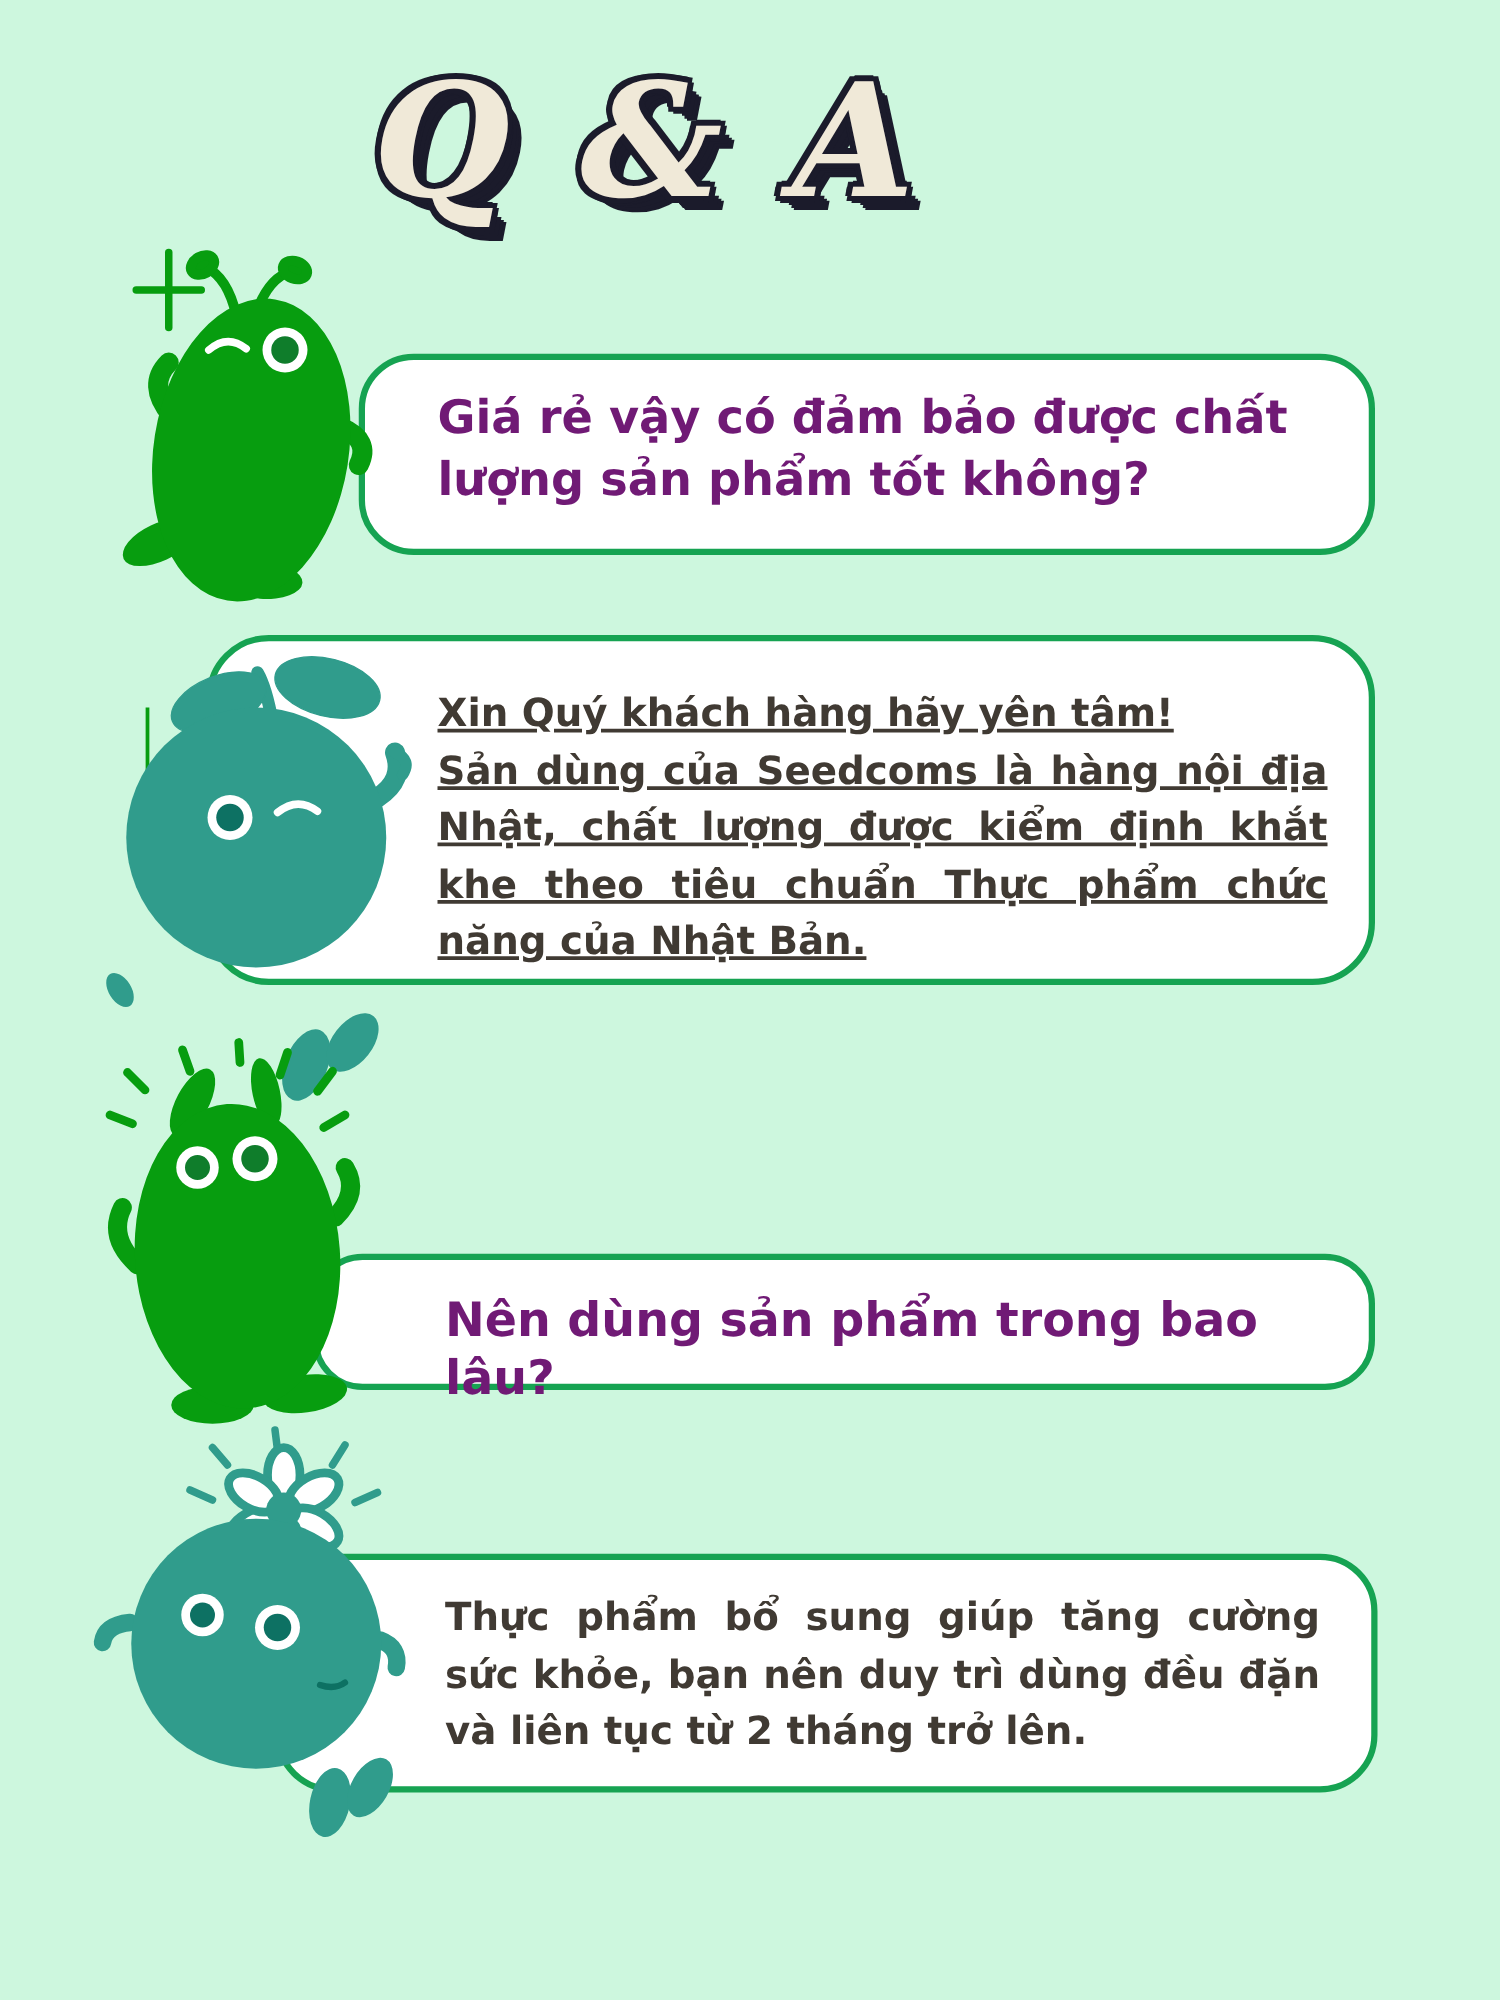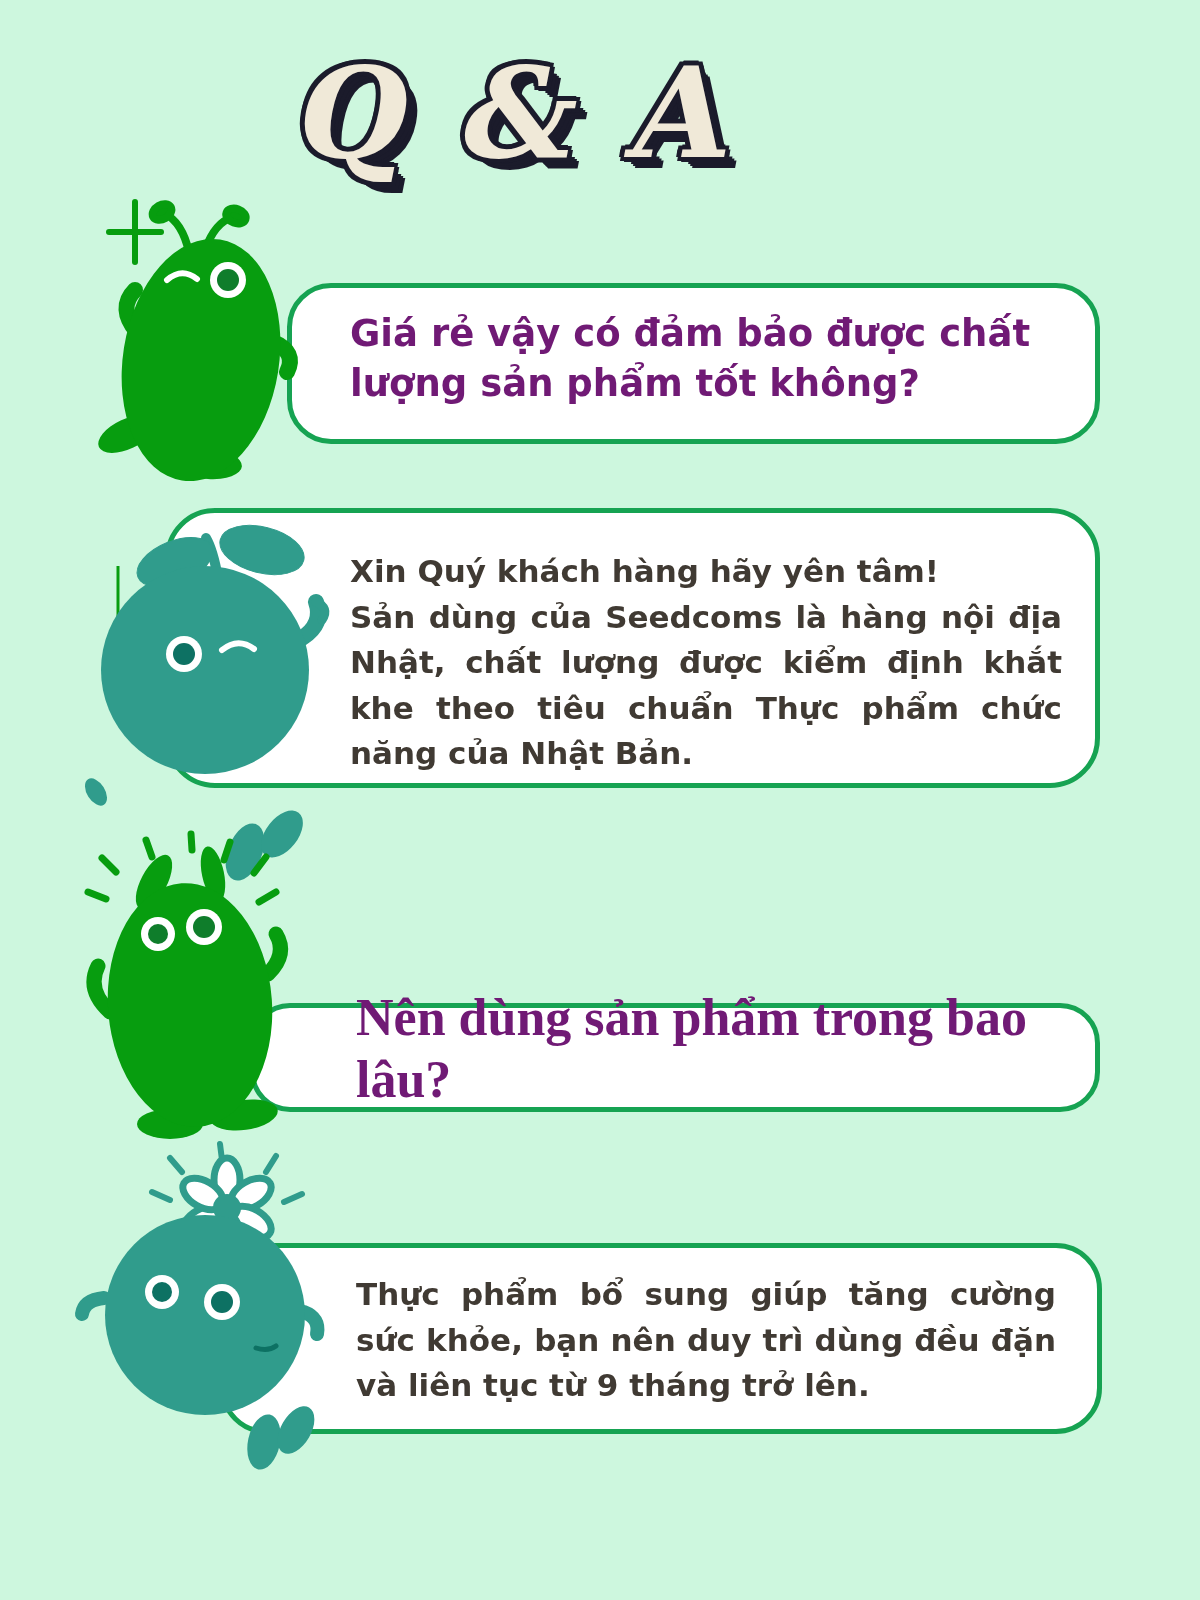--- a/index.html
+++ b/index.html
@@ -35,30 +35,30 @@
   .box1{left:287px;top:283px;width:813px;height:161px;border-radius:44px;}
   .box2{left:165px;top:508px;width:935px;height:280px;border-radius:50px;}
   .box3{left:250px;top:1003px;width:850px;height:109px;border-radius:40px;}
   .box4{left:220px;top:1243px;width:882px;height:191px;border-radius:46px;}
 
   
   .q-text{
     position:absolute;color:#701a75;font-weight:bold;z-index:5;
   }
   .q1{left:350px;top:309px;width:690px;font-size:37px;line-height:1.36;}
-  .q2{left:356px;top:987px;width:700px;font-size:52px;line-height:1.2;font-family:Liberation Serif, serif;}
+  .q2{left:356px;top:1034px;width:700px;font-size:38px;line-height:1.2;}
   .a-text{
     position:absolute;color:#403A33;font-weight:bold;z-index:5;
     font-size:31px;line-height:1.47;
   }
   .a1{left:350px;top:549px;width:712px;}
   .a1 .intro{text-align:left;}
   .a1 .body{text-align:justify;}
   .a2{left:356px;top:1272px;width:700px;text-align:justify;}
-  .a-text p{margin:0;}
+  .a-text p{margin:0;text-decoration:underline;}
 
   
   .mascot{position:absolute;z-index:4;}
   .m1{left:85px;top:190px;}
   .m2{left:80px;top:520px;}
   .m3{left:70px;top:830px;}
   .m4{left:70px;top:1140px;}
 </style>
 </head>
 <body>
@@ -74,21 +74,21 @@
 
   <div class="q-text q1">Giá rẻ vậy có đảm bảo được chất lượng sản phẩm tốt không?</div>
 
   <div class="a-text a1">
     <p class="intro">Xin Quý khách hàng hãy yên tâm!</p>
     <p class="body">Sản dùng của Seedcoms là hàng nội địa Nhật, chất lượng được kiểm định khắt khe theo tiêu chuẩn Thực phẩm chức năng của Nhật Bản.</p>
   </div>
 
   <div class="q-text q2">Nên dùng sản phẩm trong bao lâu?</div>
 
-  <div class="a-text a2">Thực phẩm bổ sung giúp tăng cường sức khỏe, bạn nên duy trì dùng đều đặn và liên tục từ 9 tháng trở lên.</div>
+  <div class="a-text a2">Thực phẩm bổ sung giúp tăng cường sức khỏe, bạn nên duy trì dùng đều đặn và liên tục từ 2 tháng trở lên.</div>
 
   <svg class="mascot m1" width="230" height="300" viewBox="0 0 230 300">
 
     <g stroke="#079D0F" stroke-width="6" stroke-linecap="round">
       <path d="M50,12 L50,72" fill="none"></path>
       <path d="M24,42 L76,42" fill="none"></path>
     </g>
 
     <g stroke="#079D0F" stroke-width="8" stroke-linecap="round" fill="#079D0F">
       <path d="M104,62 Q97,32 80,24" fill="none"></path>

